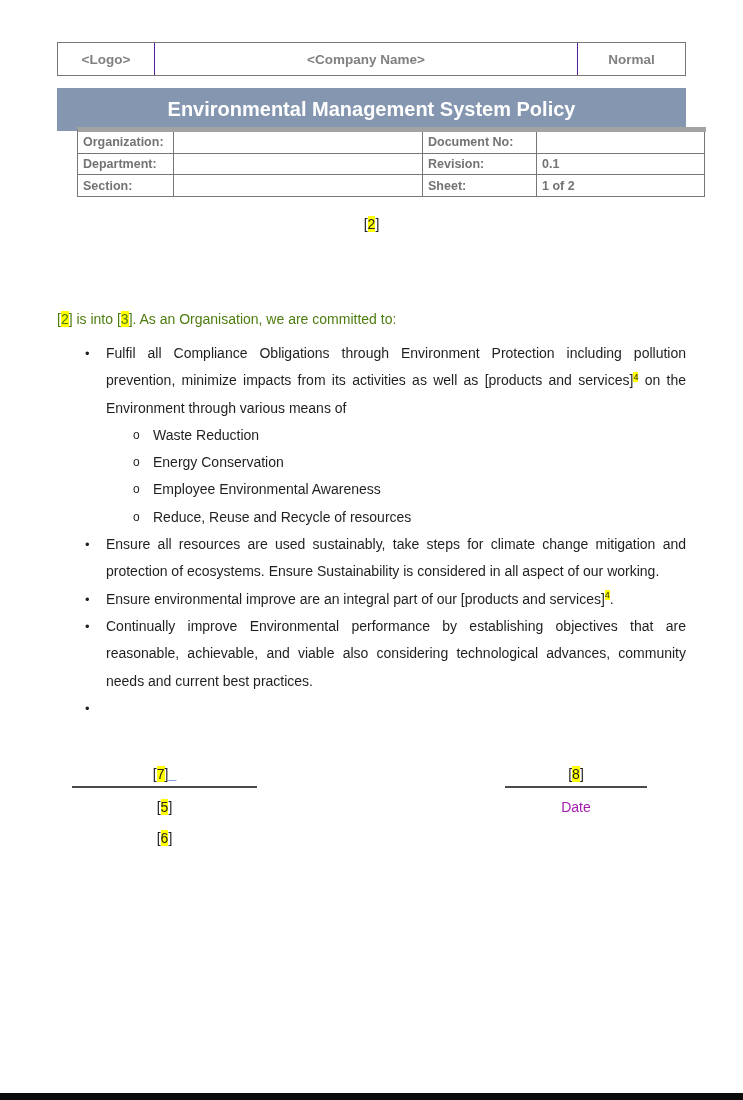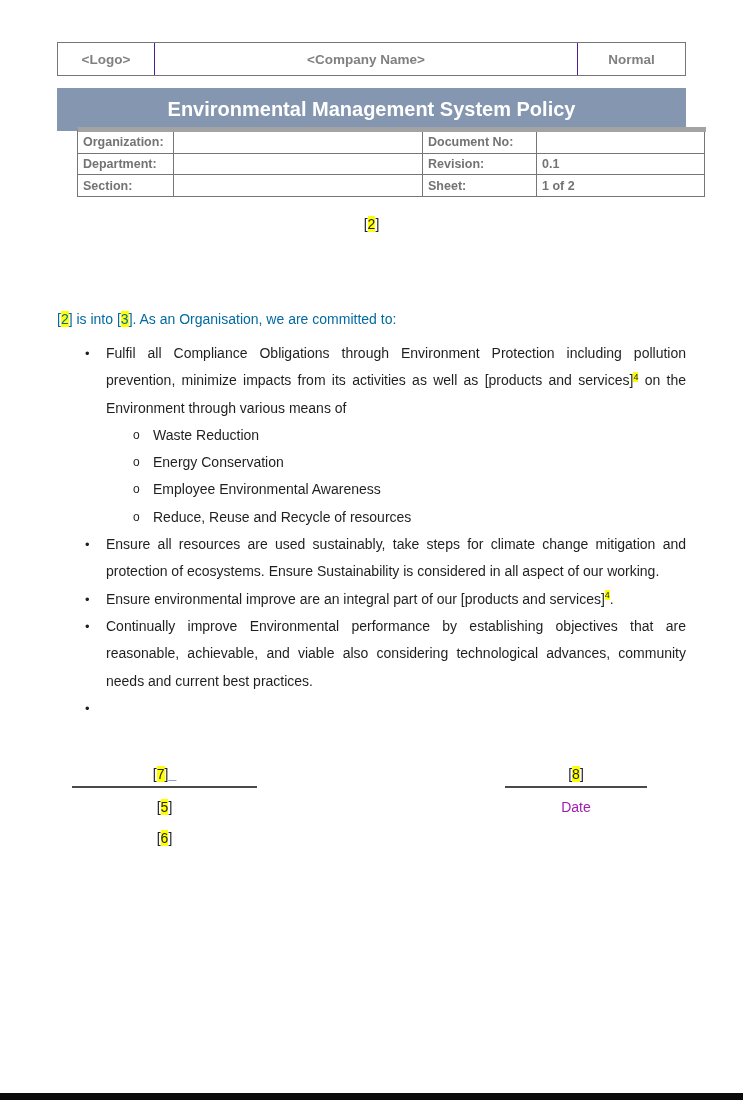--- a/index.html
+++ b/index.html
@@ -55,21 +55,21 @@
   
   .hl { background:#ffff00; }
   sup { font-size:9px; line-height:0; }
 
   .doc-heading {
     position:absolute; top:216px; left:57px; width:629px;
     text-align:center; font-size:14px; color:#1f1f1f;
   }
   .intro {
     position:absolute; top:311px; left:57px; width:629px;
-    font-size:14px; color:#0369a1;
+    font-size:14px; color:#4d7c0f;
   }
   .bullets {
     position:absolute; top:340px; left:57px; width:629px;
     font-size:14px; color:#1f1f1f;
   }
   .bullet {
     position:relative;
     padding-left:49px;
     line-height:27.3px;
     text-align:justify;

